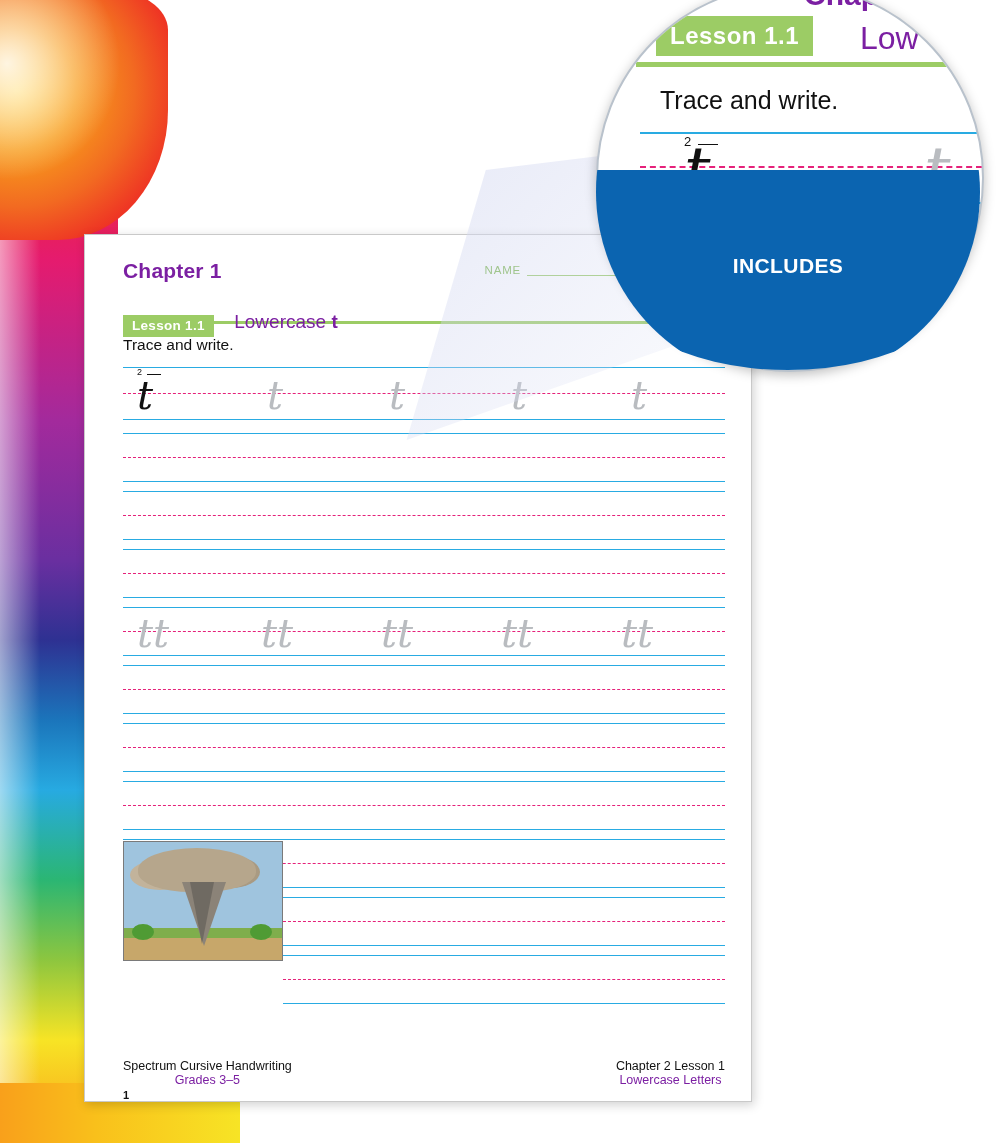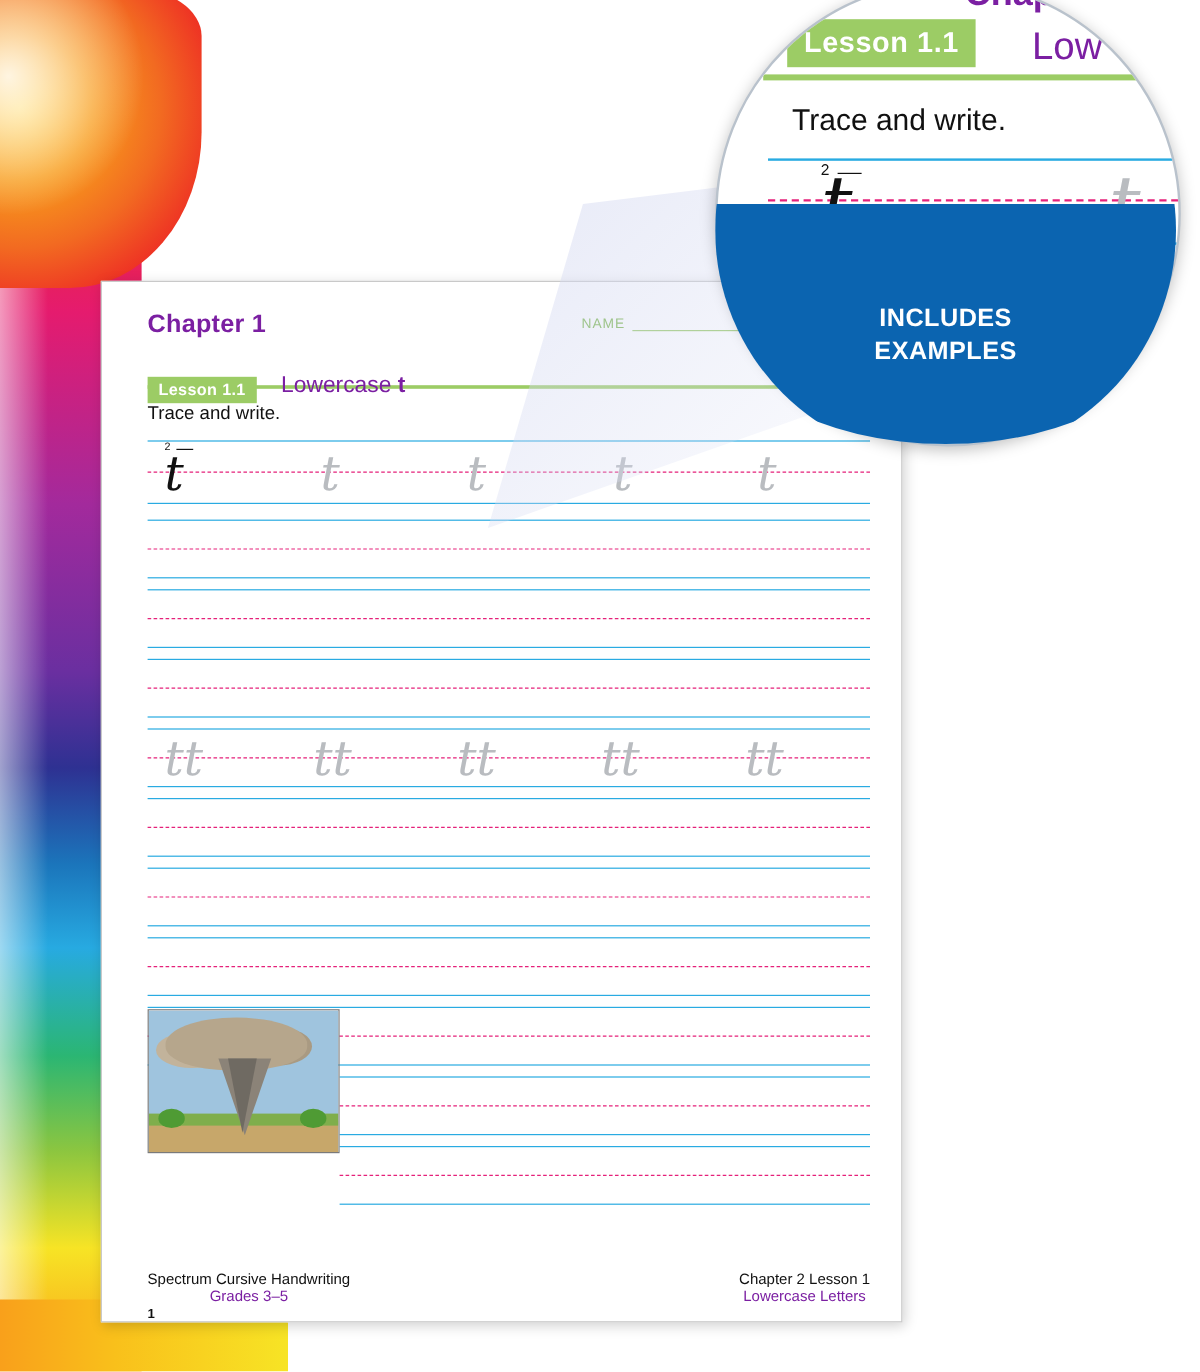--- a/index.html
+++ b/index.html
@@ -326,15 +326,14 @@
       <span class="mag-steparrow" style="left:58px;top:12px;"></span>
       <span class="mag-glyph" style="left:44px;top:6px;color:#111;">t</span>
       <span class="mag-glyph" style="left:284px;top:6px;color:#b9bcc0;">t</span>
     </div>
   </div>
 </div>
 
 <div class="burst">
   <div class="burst-text">
     <div>INCLUDES</div>
-    <div>EXAMPLES</div>
   </div>
 </div>
 
 </body></html>

